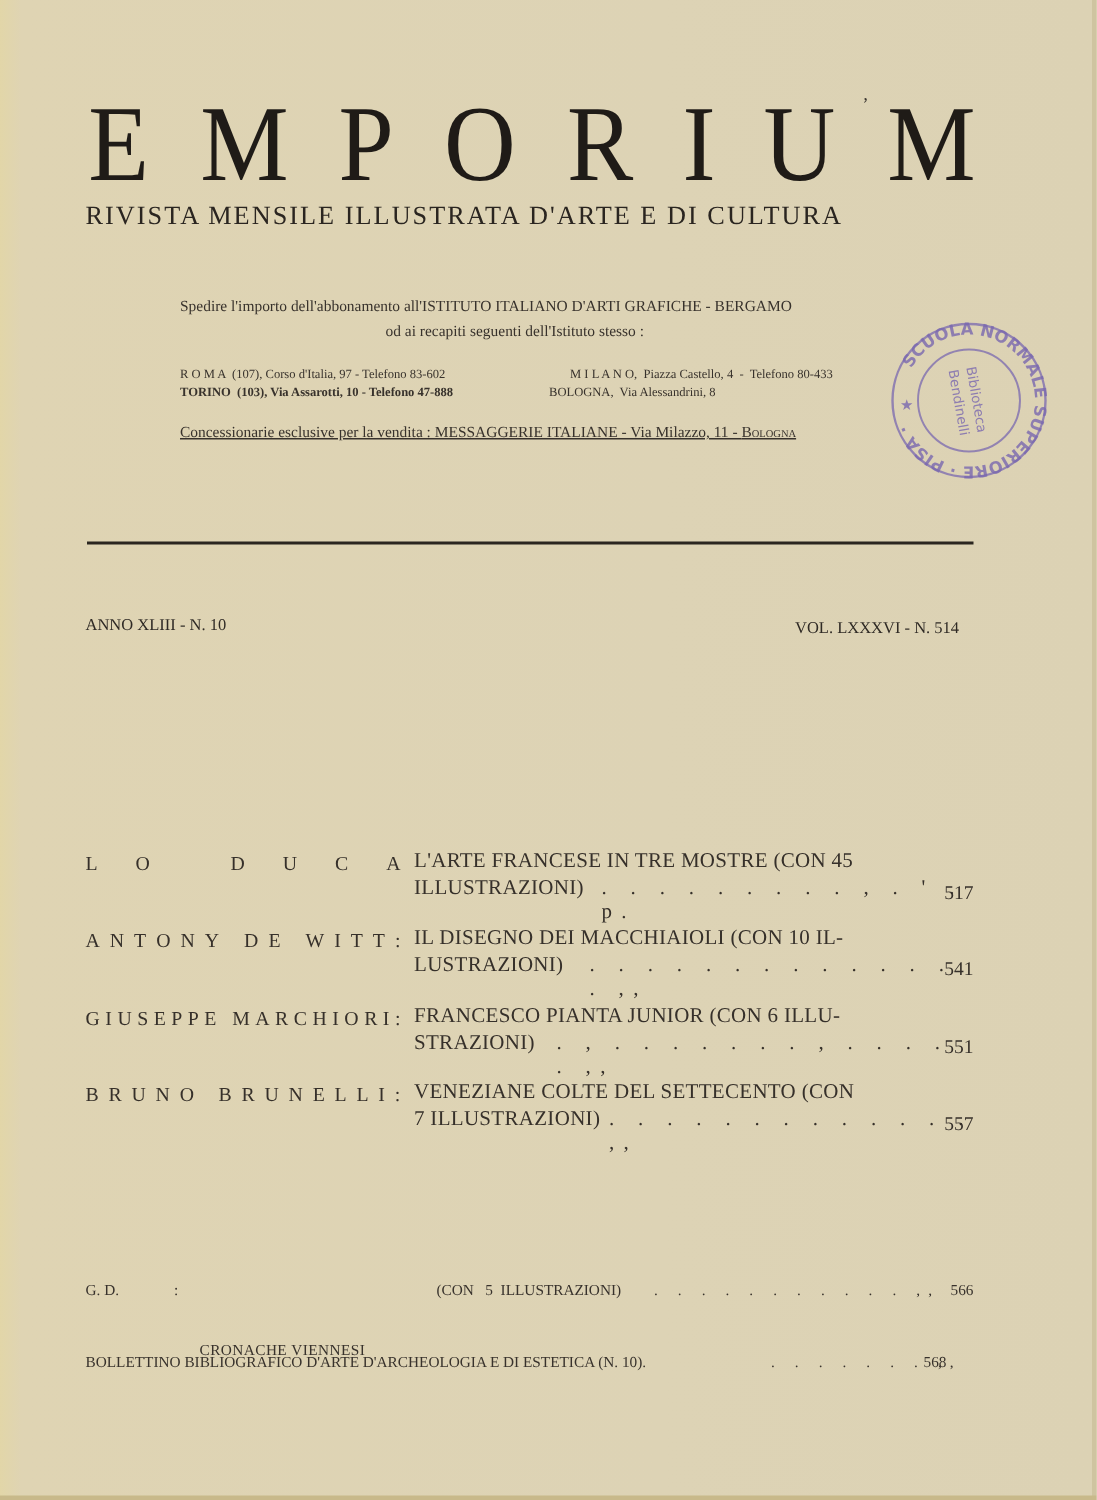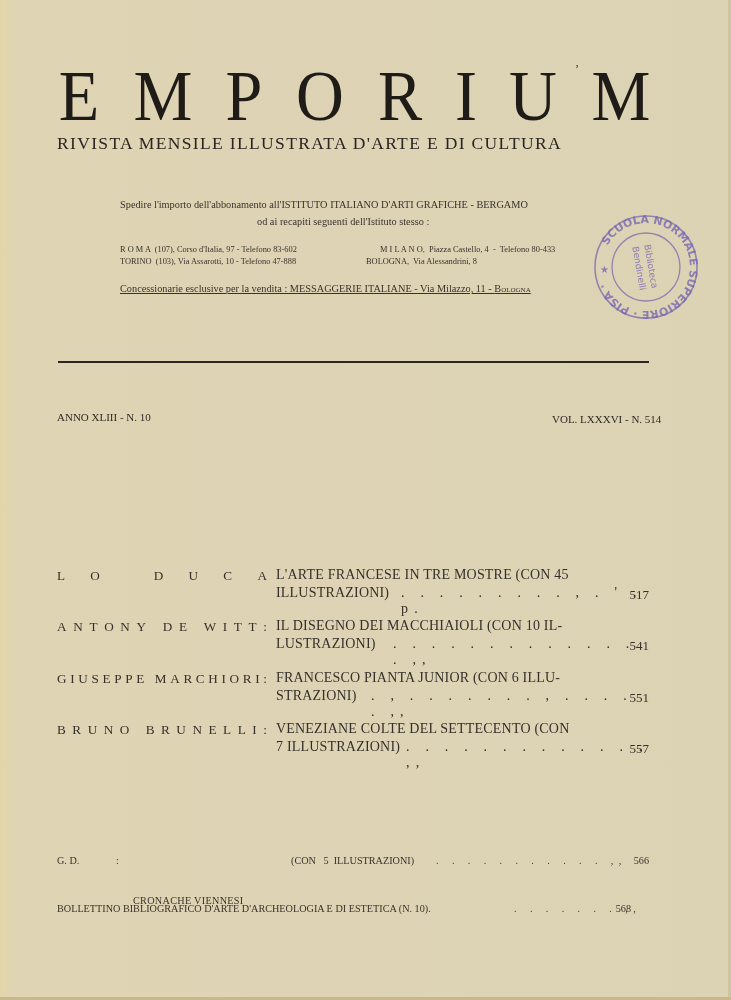--- a/index.html
+++ b/index.html
@@ -36,38 +36,38 @@
     .subtitle {
       left: 57px; top: 133px; font-size: 17.5px; letter-spacing: 1.35px;
       color: #2a2520;
     }
     .abbon { left: 120px; top: 166px; font-size: 13px; color: #2f2a25; }
     .spedire { left: 120px; top: 199px; font-size: 10.3px; color: #38322c; }
     .recapiti { left: 257px; top: 216px; font-size: 10.3px; color: #38322c; }
 
     .addr { font-size: 8.4px; color: #38322c; }
     .addr-roma { left: 120px; top: 245px; }
-    .addr-torino { left: 120px; top: 257px; }
+    .addr-torino { left: 120px; top: 257px; font-weight: bold; }
     .addr-milano { left: 380px; top: 245px; }
     .addr-bologna { left: 366px; top: 257px; }
 
     .concess { left: 120px; top: 283px; font-size: 10.3px; color: #38322c; text-decoration: underline; }
     .smallcaps { font-variant: small-caps; }
 
     .stamp {
       left: 592px; top: 213px; width: 108px; height: 108px;
     }
 
     .rule {
       left: 58px; top: 361px; width: 591px; height: 2px;
       background: #2b2620;
     }
 
     .anno { left: 57px; top: 411px; font-size: 11px; color: #2f2a25; }
-    .vol { left: 552px; top: 413px; font-size: 11px; color: #2f2a25; }
+    .vol { left: 530px; top: 413px; font-size: 11px; color: #2f2a25; }
 
     .month {
       left: 209px; top: 452px; font-size: 29px; letter-spacing: 4.6px;
       color: #25211c;
     }
 
     .toc-row { position: absolute; left: 57px; width: 594px; }
     .author {
       position: absolute; left: 0; top: 0; width: 210px;
       font-size: 13.2px; color: #36302a;

